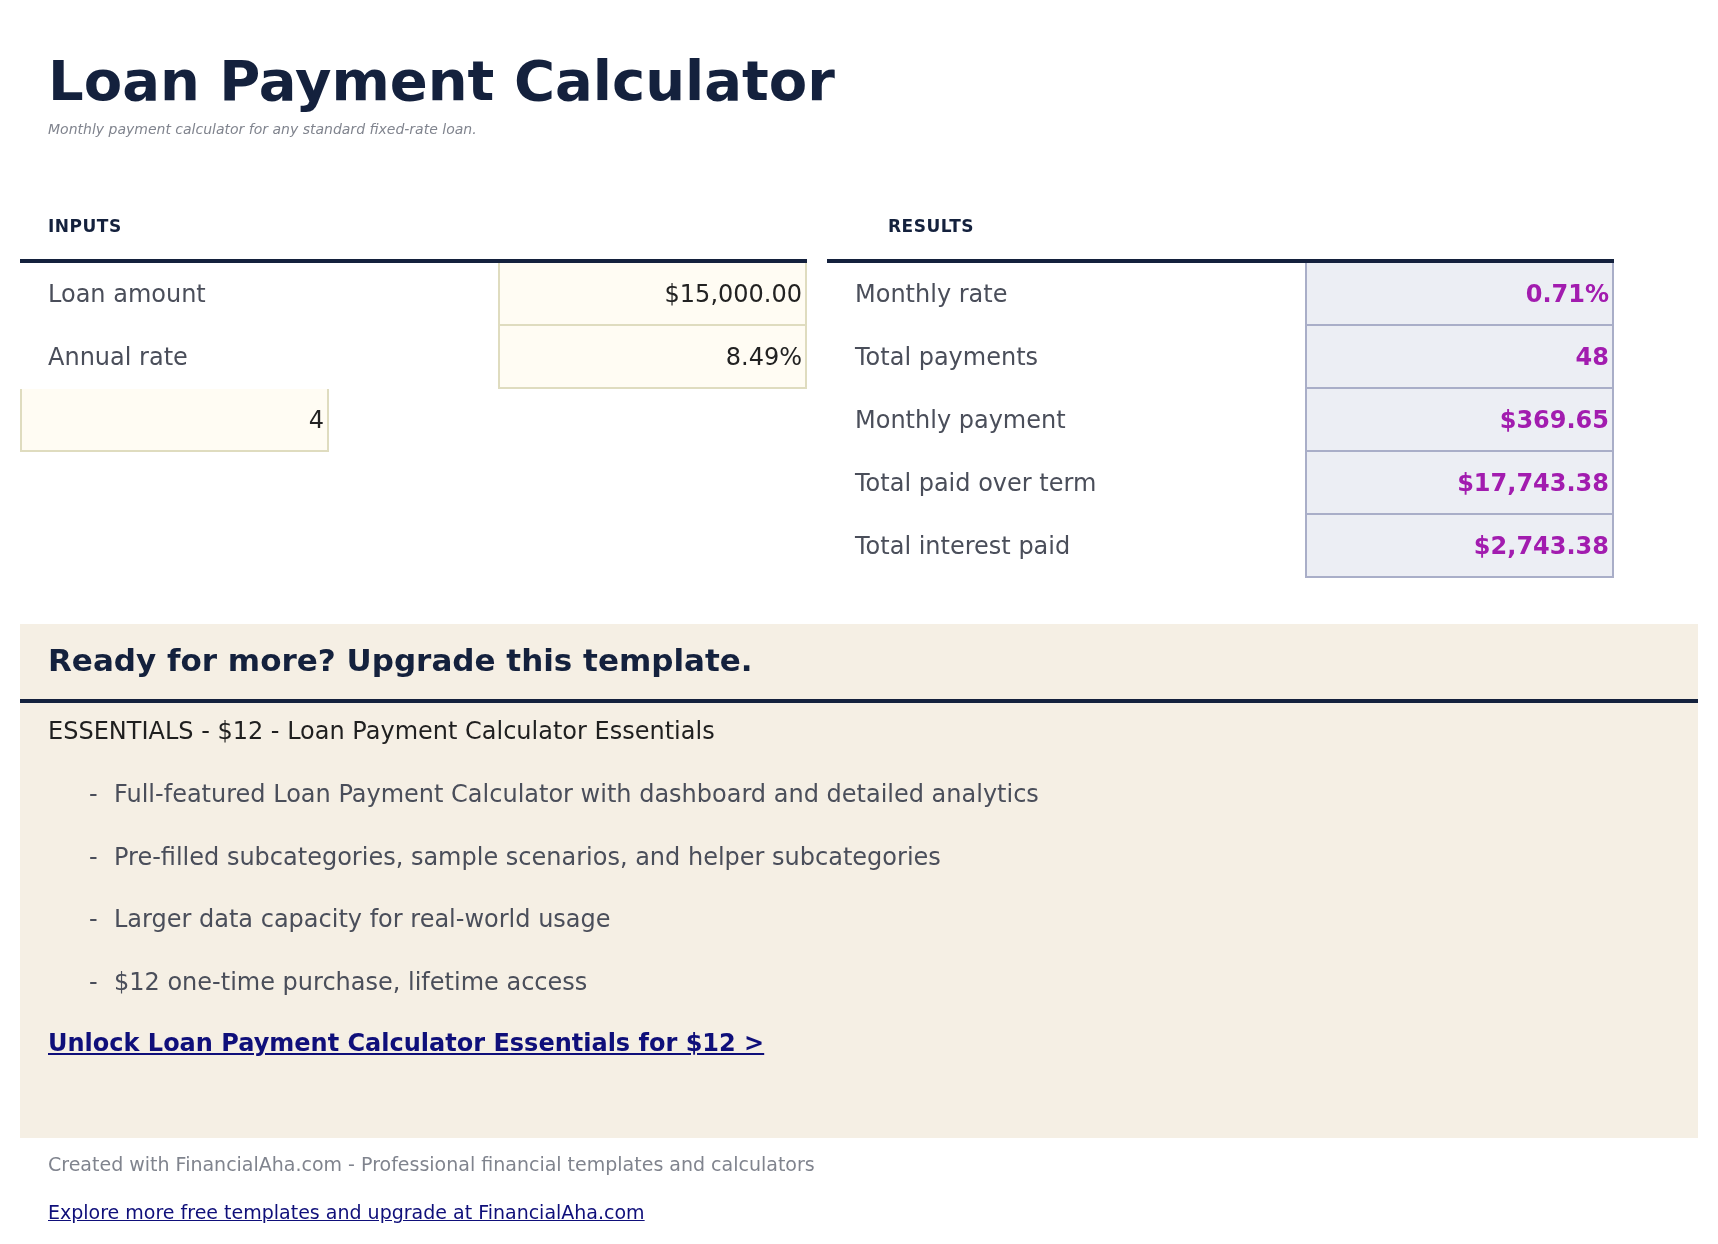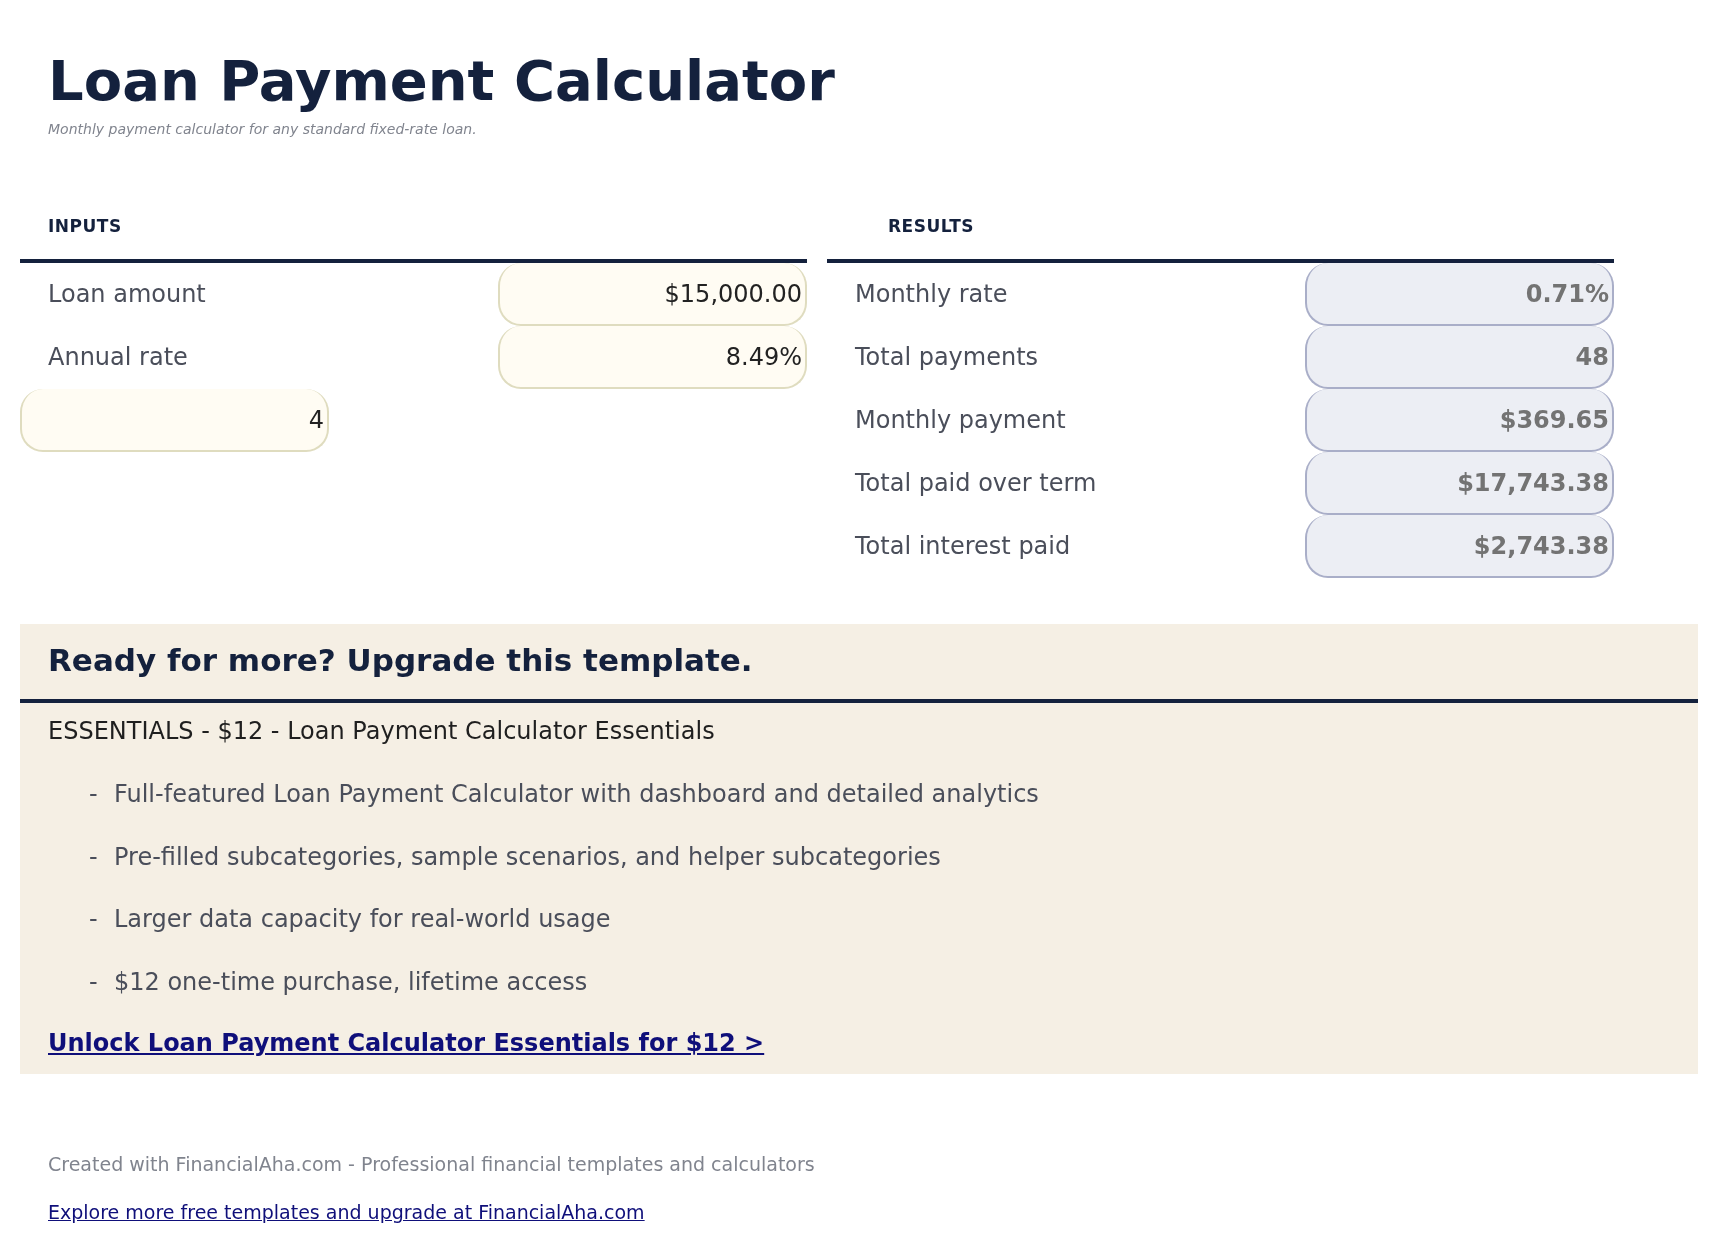--- a/index.html
+++ b/index.html
@@ -63,49 +63,48 @@
     box-sizing: border-box;
   }
   .grid .value {
     flex: 0 0 auto;
     font-size: 24px;
     line-height: 62px;
     text-align: right;
     padding-right: 3px;
     box-sizing: border-box;
     white-space: nowrap;
-    border-radius: 23px;
   }
   .inputs-grid { left: 20px; width: 787px; }
   .inputs-grid .value {
     width: 309px;
     background: #fffcf3;
     border-left: 2px solid #dfdcbf;
     border-right: 2px solid #dfdcbf;
     border-bottom: 2px solid #dfdcbf;
     color: #222222;
   }
   .results-grid { left: 827px; width: 787px; }
   .results-grid .label { padding-left: 28px; }
   .results-grid .value {
     width: 309px;
     background: #eceef4;
     border-left: 2px solid #a9aec8;
     border-right: 2px solid #a9aec8;
     border-bottom: 2px solid #a9aec8;
-    color: #737373;
+    color: #a21caf;
     font-weight: bold;
     margin-left: 47px;
   }
 
   .upgrade-box {
     left: 20px;
     top: 624px;
     width: 1678px;
-    height: 450px;
+    height: 514px;
     background: #f5efe4;
   }
   .upgrade-heading {
     position: absolute;
     left: 28px;
     top: 16px;
     font-size: 31px;
     font-weight: bold;
     color: #14213d;
     line-height: 40px;

